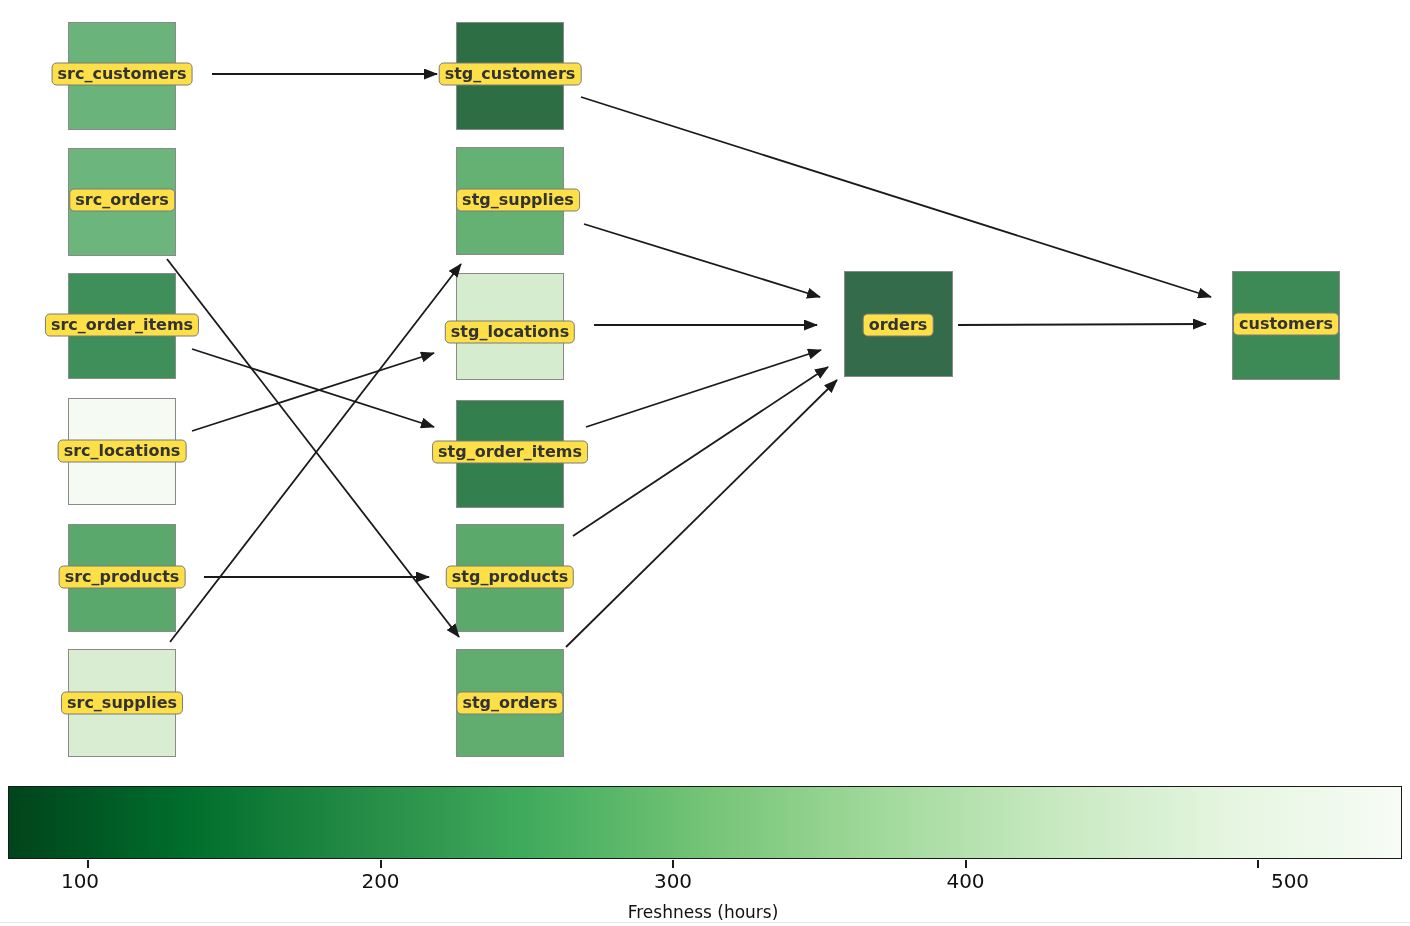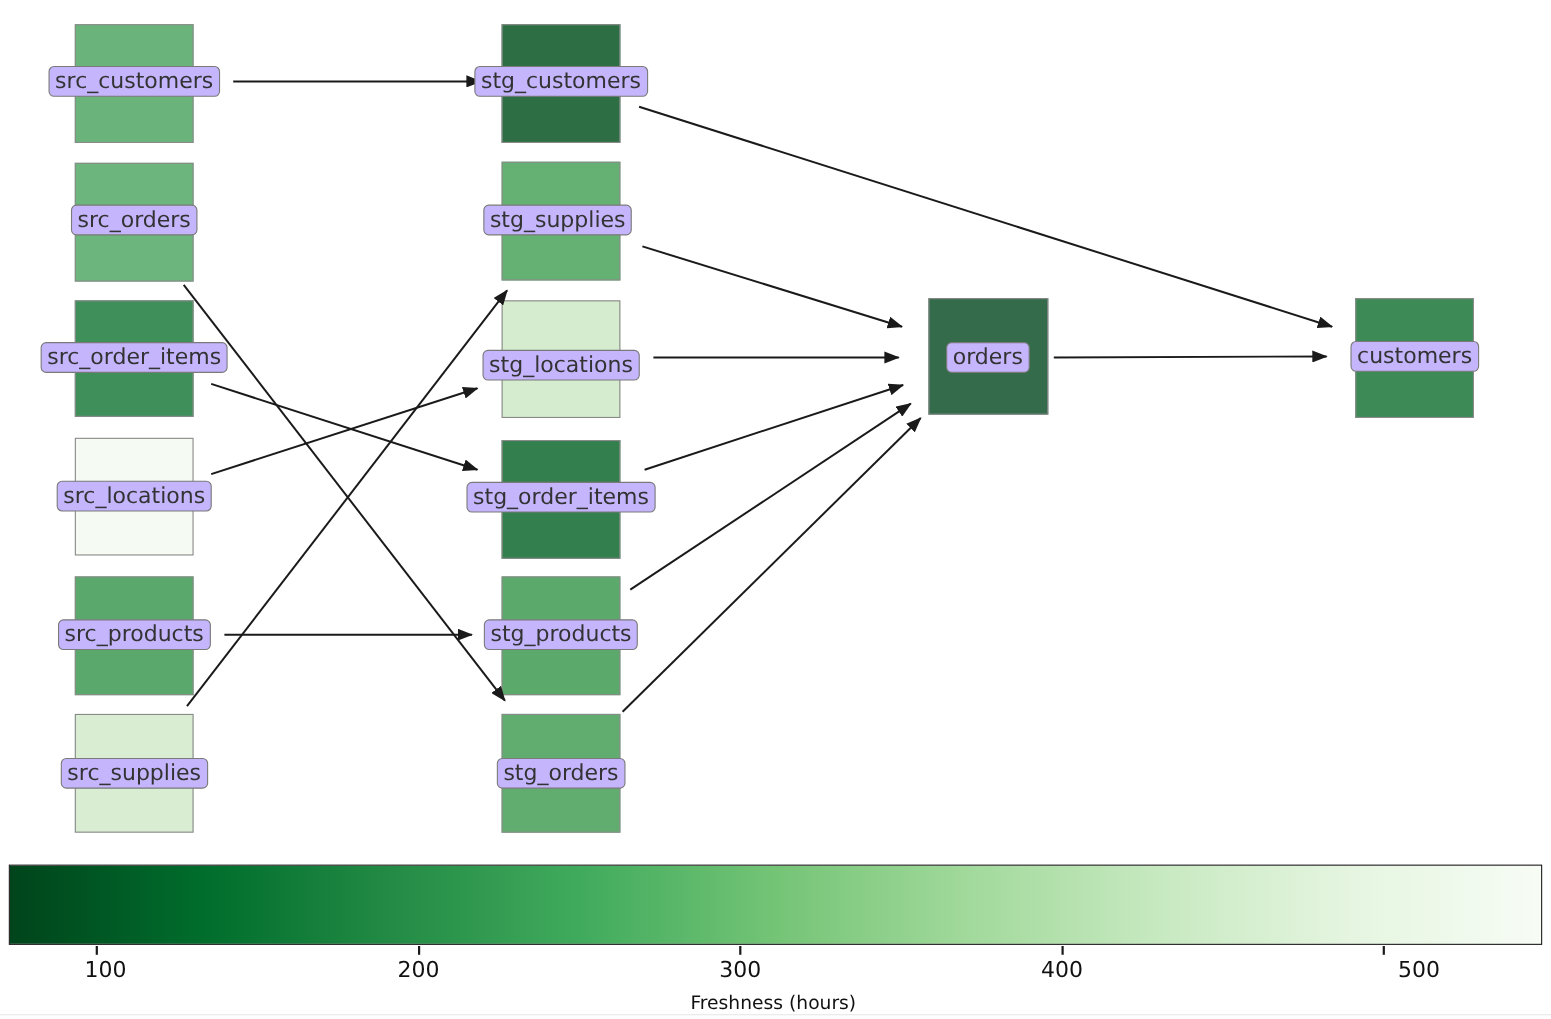--- a/index.html
+++ b/index.html
@@ -6,22 +6,22 @@
   body { width:1410px; height:926px; overflow:hidden; font-family:"DejaVu Sans", sans-serif; }
   .canvas { position:relative; width:1410px; height:926px; background:#ffffff; }
 
   .node { position:absolute; border:1.6px solid #8a8a8a; box-sizing:border-box; }
 
   .edges { position:absolute; left:0; top:0; }
   .edges line { stroke:#1a1a1a; stroke-width:1.8; }
 
   .nlabel {
     position:absolute; transform:translate(-50%,-50%);
-    background:#c4b5fd; border:1.4px solid #7a7a7a; border-radius:5px;
-    padding:0 5px 1px 5px; font-weight:normal; font-size:20px; color:#333333;
+    background:#fde047; border:1.4px solid #7a7a7a; border-radius:5px;
+    padding:0 5px 1px 5px; font-weight:bold; font-size:16px; color:#333333;
     white-space:nowrap; line-height:1.25; z-index:3;
   }
 
   .cbar {
     position:absolute; left:8px; top:786px; width:1394px; height:73px;
     border:1.2px solid #1a1a1a; box-sizing:border-box;
   }
   .tick { position:absolute; top:860px; width:2px; height:8px; background:#1a1a1a; transform:translateX(-50%); }
   .ticklabel { position:absolute; top:869px; transform:translateX(-50%); font-size:20px; color:#111111; }
   .cbar-label { position:absolute; top:902px; left:703px; transform:translateX(-50%); font-size:17px; color:#111111; }
@@ -71,38 +71,38 @@
   </svg>
 
   <div class="nlabel" style="left:122px;  top:74px;">src_customers</div>
   <div class="nlabel" style="left:122px;  top:200px;">src_orders</div>
   <div class="nlabel" style="left:122px;  top:325px;">src_order_items</div>
   <div class="nlabel" style="left:122px;  top:451px;">src_locations</div>
   <div class="nlabel" style="left:122px;  top:577px;">src_products</div>
   <div class="nlabel" style="left:122px;  top:703px;">src_supplies</div>
 
   <div class="nlabel" style="left:510px;  top:74px;">stg_customers</div>
-  <div class="nlabel" style="left:507px;  top:200px;">stg_supplies</div>
+  <div class="nlabel" style="left:518px;  top:200px;">stg_supplies</div>
   <div class="nlabel" style="left:510px;  top:332px;">stg_locations</div>
   <div class="nlabel" style="left:510px;  top:452px;">stg_order_items</div>
   <div class="nlabel" style="left:510px;  top:577px;">stg_products</div>
   <div class="nlabel" style="left:510px;  top:703px;">stg_orders</div>
 
   <div class="nlabel" style="left:898px;  top:325px;">orders</div>
   <div class="nlabel" style="left:1286px; top:324px;">customers</div>
 
   <div class="cbar" style="background-image: linear-gradient(90deg, rgb(0, 68, 27) 0%, rgb(0, 109, 44) 12.5%, rgb(35, 139, 69) 25%, rgb(65, 171, 93) 37.5%, rgb(116, 196, 118) 50%, rgb(161, 217, 155) 62.5%, rgb(199, 233, 192) 75%, rgb(229, 245, 224) 87.5%, rgb(247, 252, 245) 100%);"></div>
 
   <div class="tick" style="left:88px;"></div>
   <div class="tick" style="left:380.5px;"></div>
   <div class="tick" style="left:673px;"></div>
   <div class="tick" style="left:965.5px;"></div>
   <div class="tick" style="left:1258px;"></div>
 
-  <div class="ticklabel" style="left:96px;">100</div>
+  <div class="ticklabel" style="left:80px;">100</div>
   <div class="ticklabel" style="left:380.5px;">200</div>
   <div class="ticklabel" style="left:673px;text-align:right;">300</div>
   <div class="ticklabel" style="left:965.5px;">400</div>
   <div class="ticklabel" style="left:1258px;margin-left:32px;">500</div>
 
   <div class="cbar-label">Freshness (hours)</div>
 
   <div class="bottom-rule"></div>
 </div>
 

